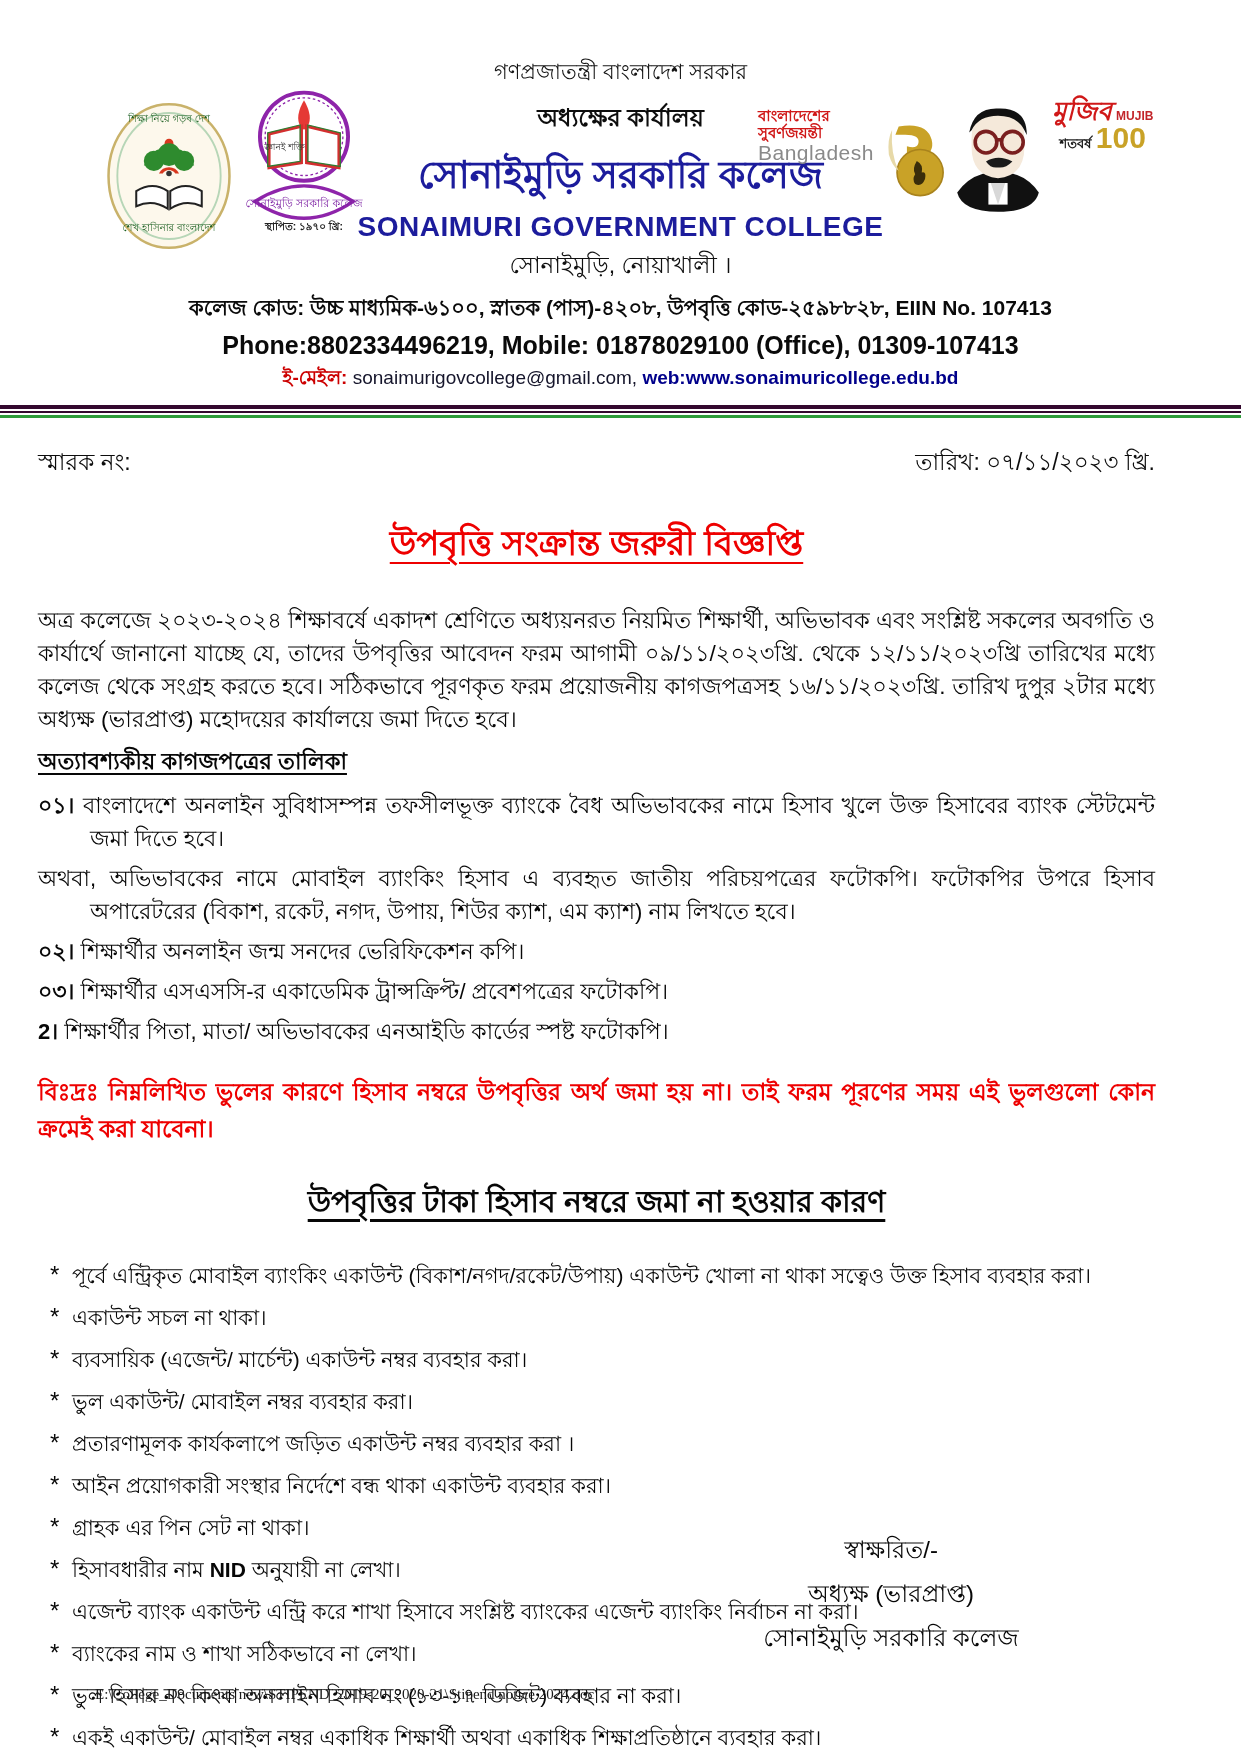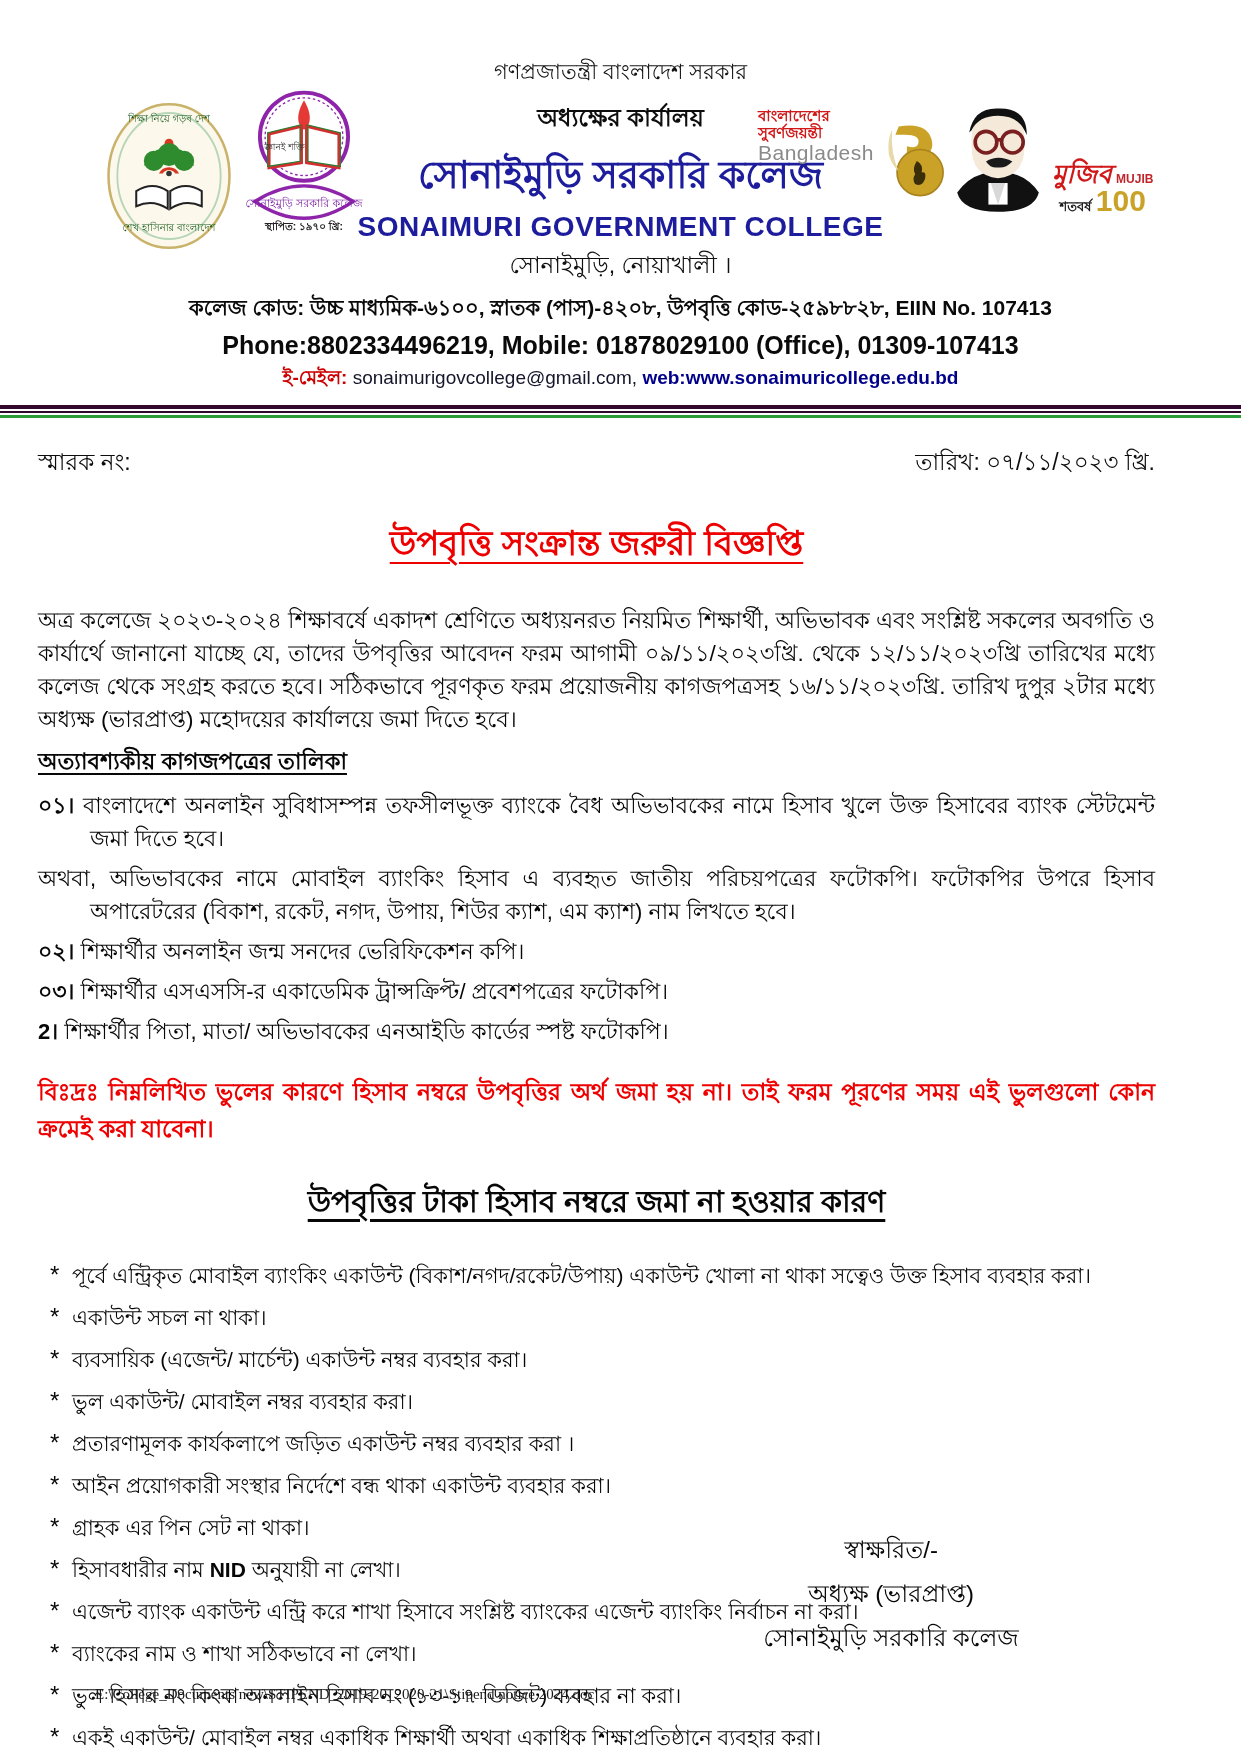--- a/index.html
+++ b/index.html
@@ -20,21 +20,21 @@
   .lh-email .email-label{color:#cc0000;font-weight:bold;}
   .lh-email .email-addr{color:#15152b;}
   .lh-email .web-addr{color:#00008b;font-weight:bold;}
   .logo{position:absolute;}
   .logo-left{left:106px;top:100px;}
   .logo-college{left:238px;top:90px;}
   .logo-fifty{left:758px;top:108px;width:190px;display:flex;align-items:flex-start;}
   .fifty-text{text-align:left;line-height:1.1;}
   .fifty-bn{color:#d01818;font-size:15px;font-weight:bold;}
   .fifty-en{color:#8a8a8a;font-size:21px;letter-spacing:.5px;}
-  .logo-mujib{left:938px;top:98px;display:flex;align-items:flex-end;}
+  .logo-mujib{left:938px;top:98px;display:flex;}
   .mujib-words{margin-left:-6px;line-height:1;padding-bottom:6px;}
   .mujib-bn{color:#d01818;font-size:26px;font-weight:bold;font-style:italic;}
   .mujib-sata{color:#1a1a1a;font-size:13px;font-weight:bold;}
   .mujib-en{color:#c2252a;font-size:12px;font-weight:bold;}
   .mujib-100{color:#c9a227;font-size:30px;font-weight:bold;line-height:.9;}
   
   .divider{margin-top:10px;}
   .divider .d1{height:4px;background:#33082e;}
   .divider .d2{height:2px;background:#ffffff;}
   .divider .d3{height:2px;background:#33082e;}

